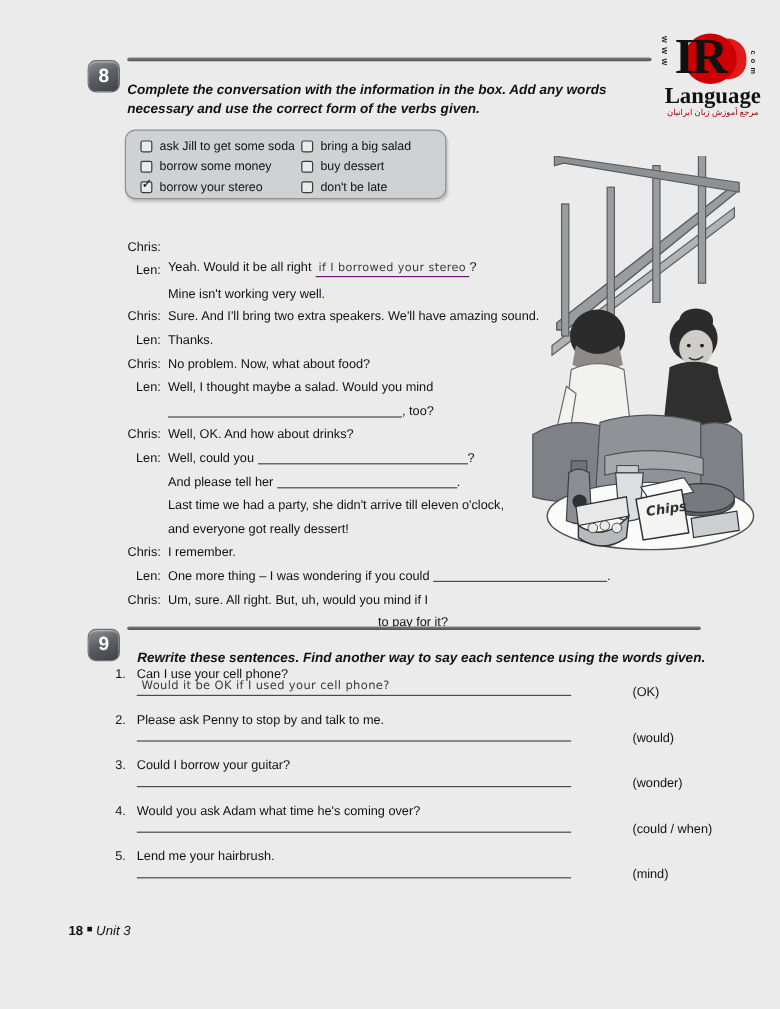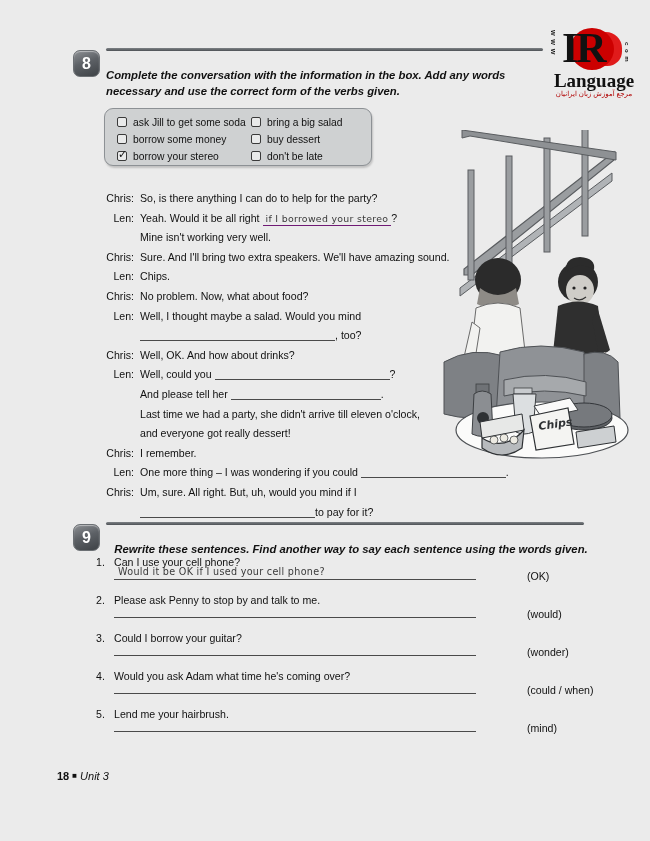--- a/index.html
+++ b/index.html
@@ -78,21 +78,21 @@
     border-radius:2px; margin-right:6px; position:relative; flex:none;
   }
   .cbox.checked::after {
     content:"✓"; position:absolute; left:0px; top:-4px;
     font-size:11px; color:#111; line-height:12px;
   }
   .optlabel { font-size:10.3px; color:#111; white-space:nowrap; }
 
   
   .dlg { position:absolute; left:96px; top:192px; width:340px; font-size:10.6px; }
-  .dline { display:flex; align-items:flex-start; min-height:19.6px; }
+  .dline { display:flex; align-items:flex-end; min-height:19.6px; }
   .spk {
     width:44px; flex:none; text-align:right; padding-right:6px;
     font-size:10.6px; color:#111;
   }
   .txt { flex:1; color:#111; white-space:nowrap; }
   .blankline {
     display:inline-block; border-bottom:1px solid #4a4a4a;
     height:11px; vertical-align:-2px;
   }
   .hw {
@@ -176,37 +176,36 @@
         <div class="optrow">
           <span class="cbox"></span>
           <span class="optlabel">don't be late</span>
         </div>
       </div>
   </div>
 
   <div class="dlg" id="dialogue">
       <div class="dline">
         <span class="spk">Chris:</span>
-        <span class="txt">So, is there anything I can do to help for the party?</span>
       </div>
       <div class="dline">
         <span class="spk">Len:</span>
         <span class="txt"><span>Yeah. Would it be all right </span><span class="hw">if I borrowed your stereo</span><span>?</span></span>
       </div>
       <div class="dline">
         <span class="spk"></span>
         <span class="txt">Mine isn't working very well.</span>
       </div>
       <div class="dline">
         <span class="spk">Chris:</span>
         <span class="txt">Sure. And I'll bring two extra speakers. We'll have amazing sound.</span>
       </div>
       <div class="dline">
         <span class="spk">Len:</span>
-        <span class="txt">Chips.</span>
+        <span class="txt">Thanks.</span>
       </div>
       <div class="dline">
         <span class="spk">Chris:</span>
         <span class="txt">No problem. Now, what about food?</span>
       </div>
       <div class="dline">
         <span class="spk">Len:</span>
         <span class="txt">Well, I thought maybe a salad. Would you mind</span>
       </div>
       <div class="dline">

